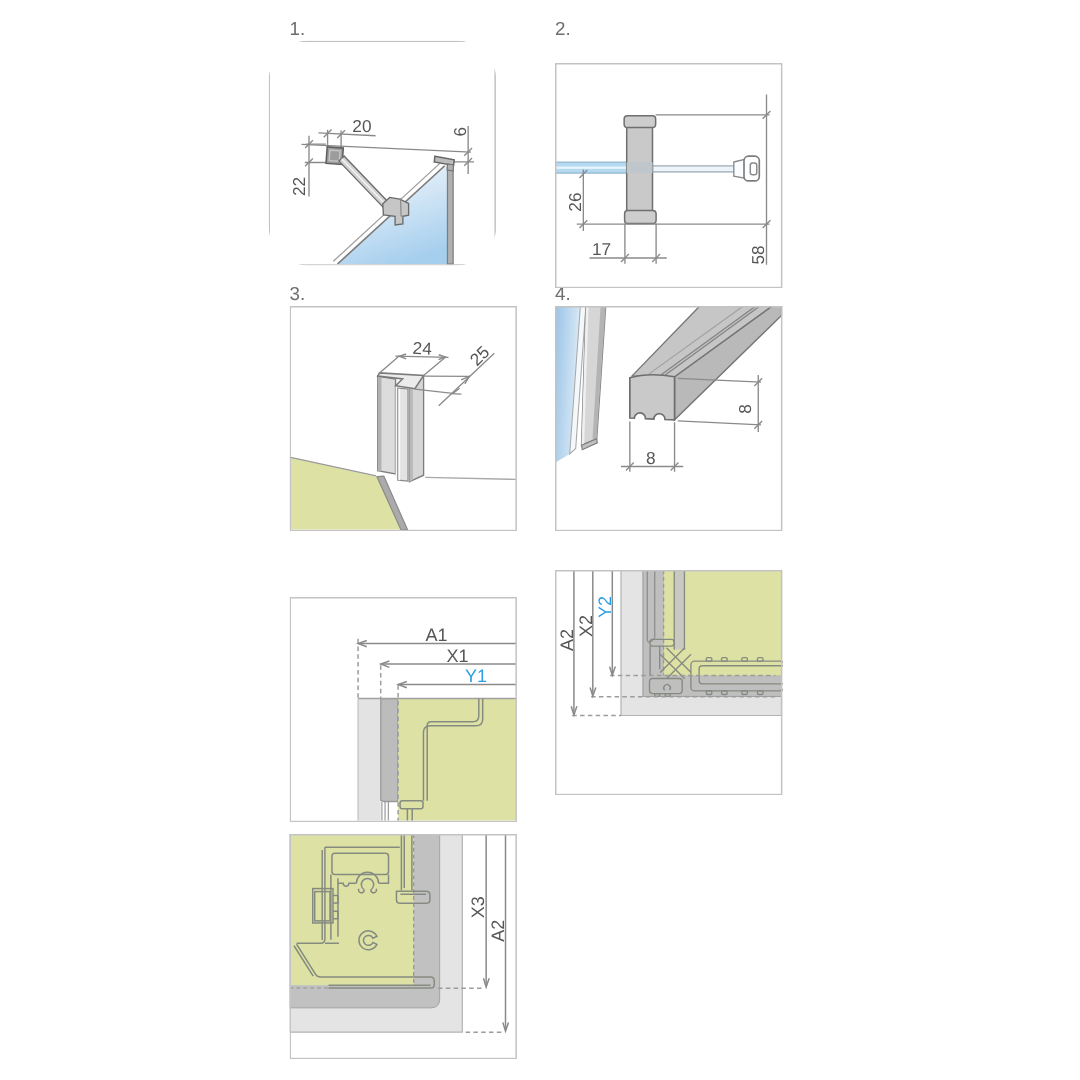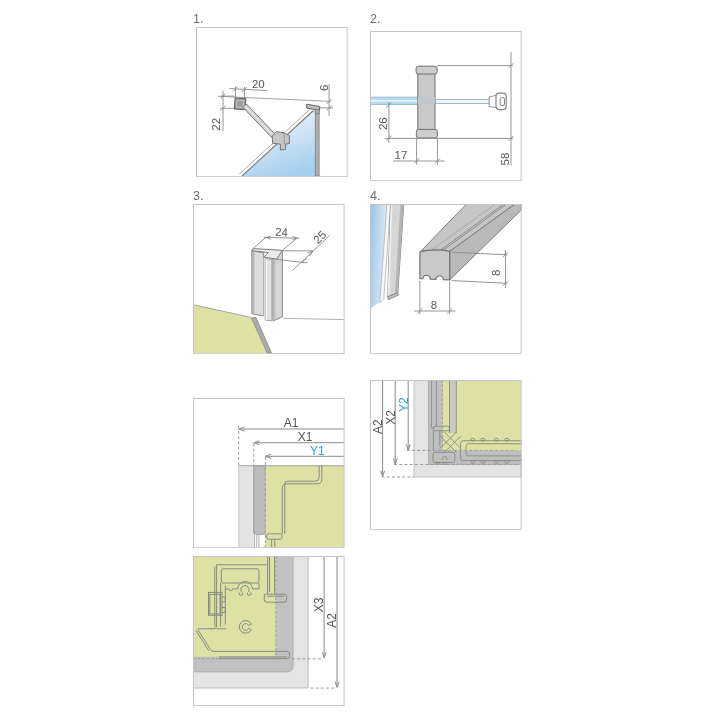--- a/index.html
+++ b/index.html
@@ -12,21 +12,21 @@
 <body>
 
 <div class="plabel" style="left:193px;top:12px;">1.</div>
 
 <div class="plabel" style="left:370px;top:12px;">2.</div>
 
 <div class="plabel" style="left:193px;top:189px;">3.</div>
 
 <div class="plabel" style="left:370px;top:189px;">4.</div>
 
-<div class="panel" style="left:196px;top:27px;">
+<div class="panel" style="left:179px;top:27px;border-radius:27px;">
 <svg width="152" height="150" viewBox="0 0 152 150">
   <defs>
     <linearGradient id="g1" x1="0.15" y1="0" x2="0.55" y2="1">
       <stop offset="0" stop-color="#f4f9fd"></stop>
       <stop offset="0.5" stop-color="#cfe4f5"></stop>
       <stop offset="1" stop-color="#a6cfee"></stop>
     </linearGradient>
   </defs>
 
   <polygon points="117.5,83.5 46,149 121.5,149 121.5,87" fill="url(#g1)"></polygon>
@@ -75,21 +75,21 @@
 
   <rect x="119.3" y="80.5" width="3.8" height="68.5" fill="#b0b0b0" stroke="#7d7d7d" stroke-width="0.8"></rect>
 
   <polygon points="110.9,77.2 123.8,79.5 123.4,83.3 110.5,81" fill="#bcbcbc" stroke="#666" stroke-width="1"></polygon>
   <polygon points="119.3,82.3 123.3,83 123.1,87 119.1,86.3" fill="#b0b0b0" stroke="#777" stroke-width="0.8"></polygon>
 
   <rect x="0.5" y="0.5" width="150.6" height="149.2" fill="none" stroke="#c3c3c3" stroke-width="1"></rect>
 </svg>
 </div>
 
-<div class="panel" style="left:370px;top:31px;text-decoration:underline;">
+<div class="panel" style="left:370px;top:42px;text-decoration:underline;">
 <svg width="152" height="150" viewBox="0 0 152 150">
 
   <rect x="0" y="66.1" width="60" height="7.3" fill="#b5d9f1" stroke="#8fb6cc" stroke-width="0.8"></rect>
   <rect x="0" y="69" width="59" height="1.6" fill="#e8f4fb"></rect>
 
   <rect x="58" y="68.6" width="68" height="4" fill="#eef5fa" stroke="#98a6ae" stroke-width="0.8"></rect>
 
   <polygon points="119.2,66 126.5,64.2 126.5,76.8 119.2,75.4" fill="#fafcfe" stroke="#8a8a8a" stroke-width="0.9"></polygon>
 
   <rect x="126" y="62.1" width="10.2" height="16.5" rx="3" fill="#fff" stroke="#7d7d7d" stroke-width="1.1"></rect>

